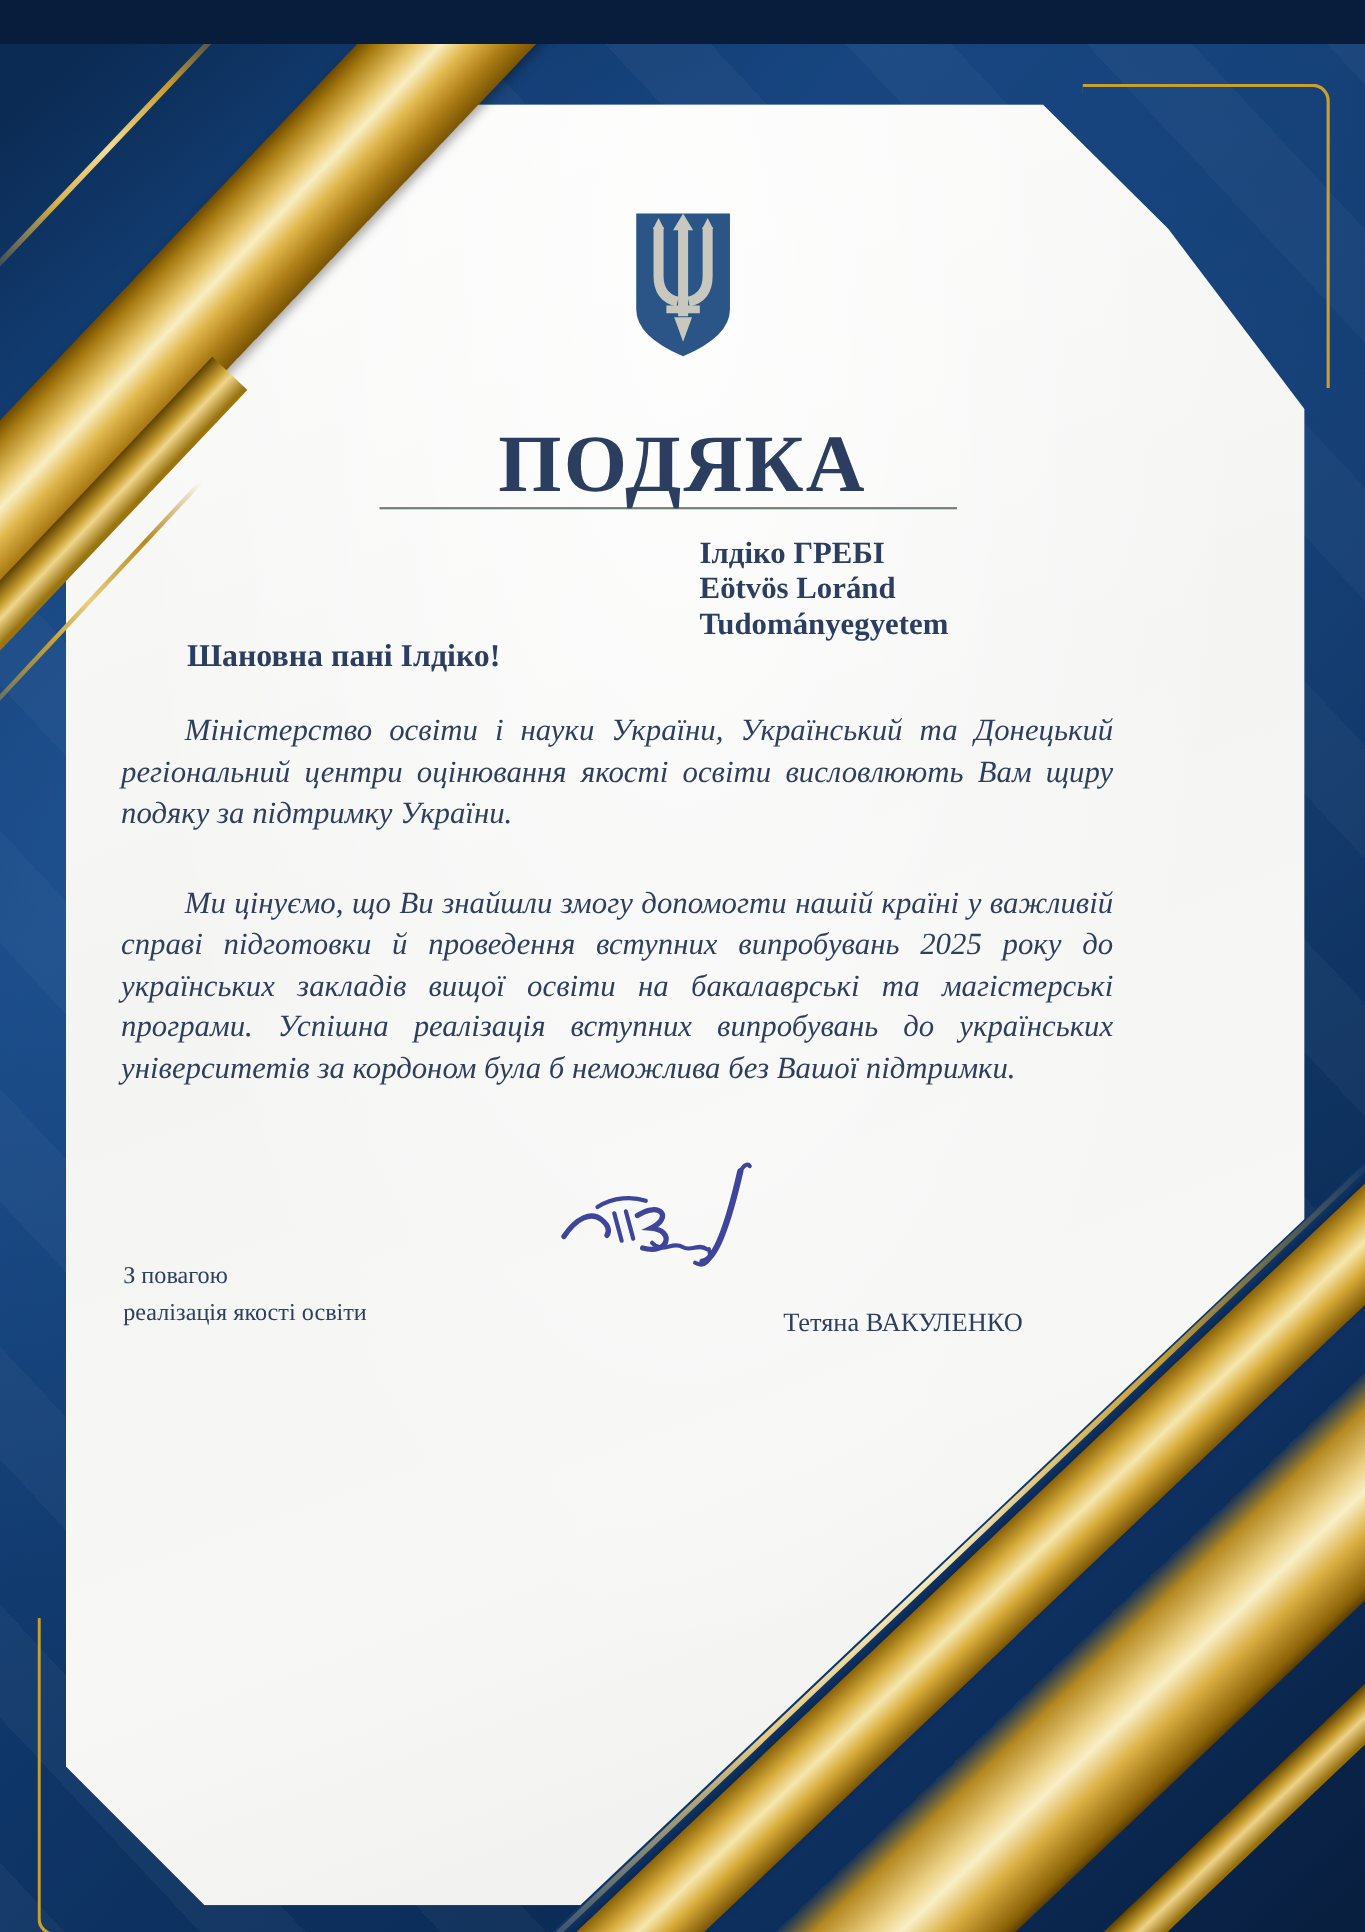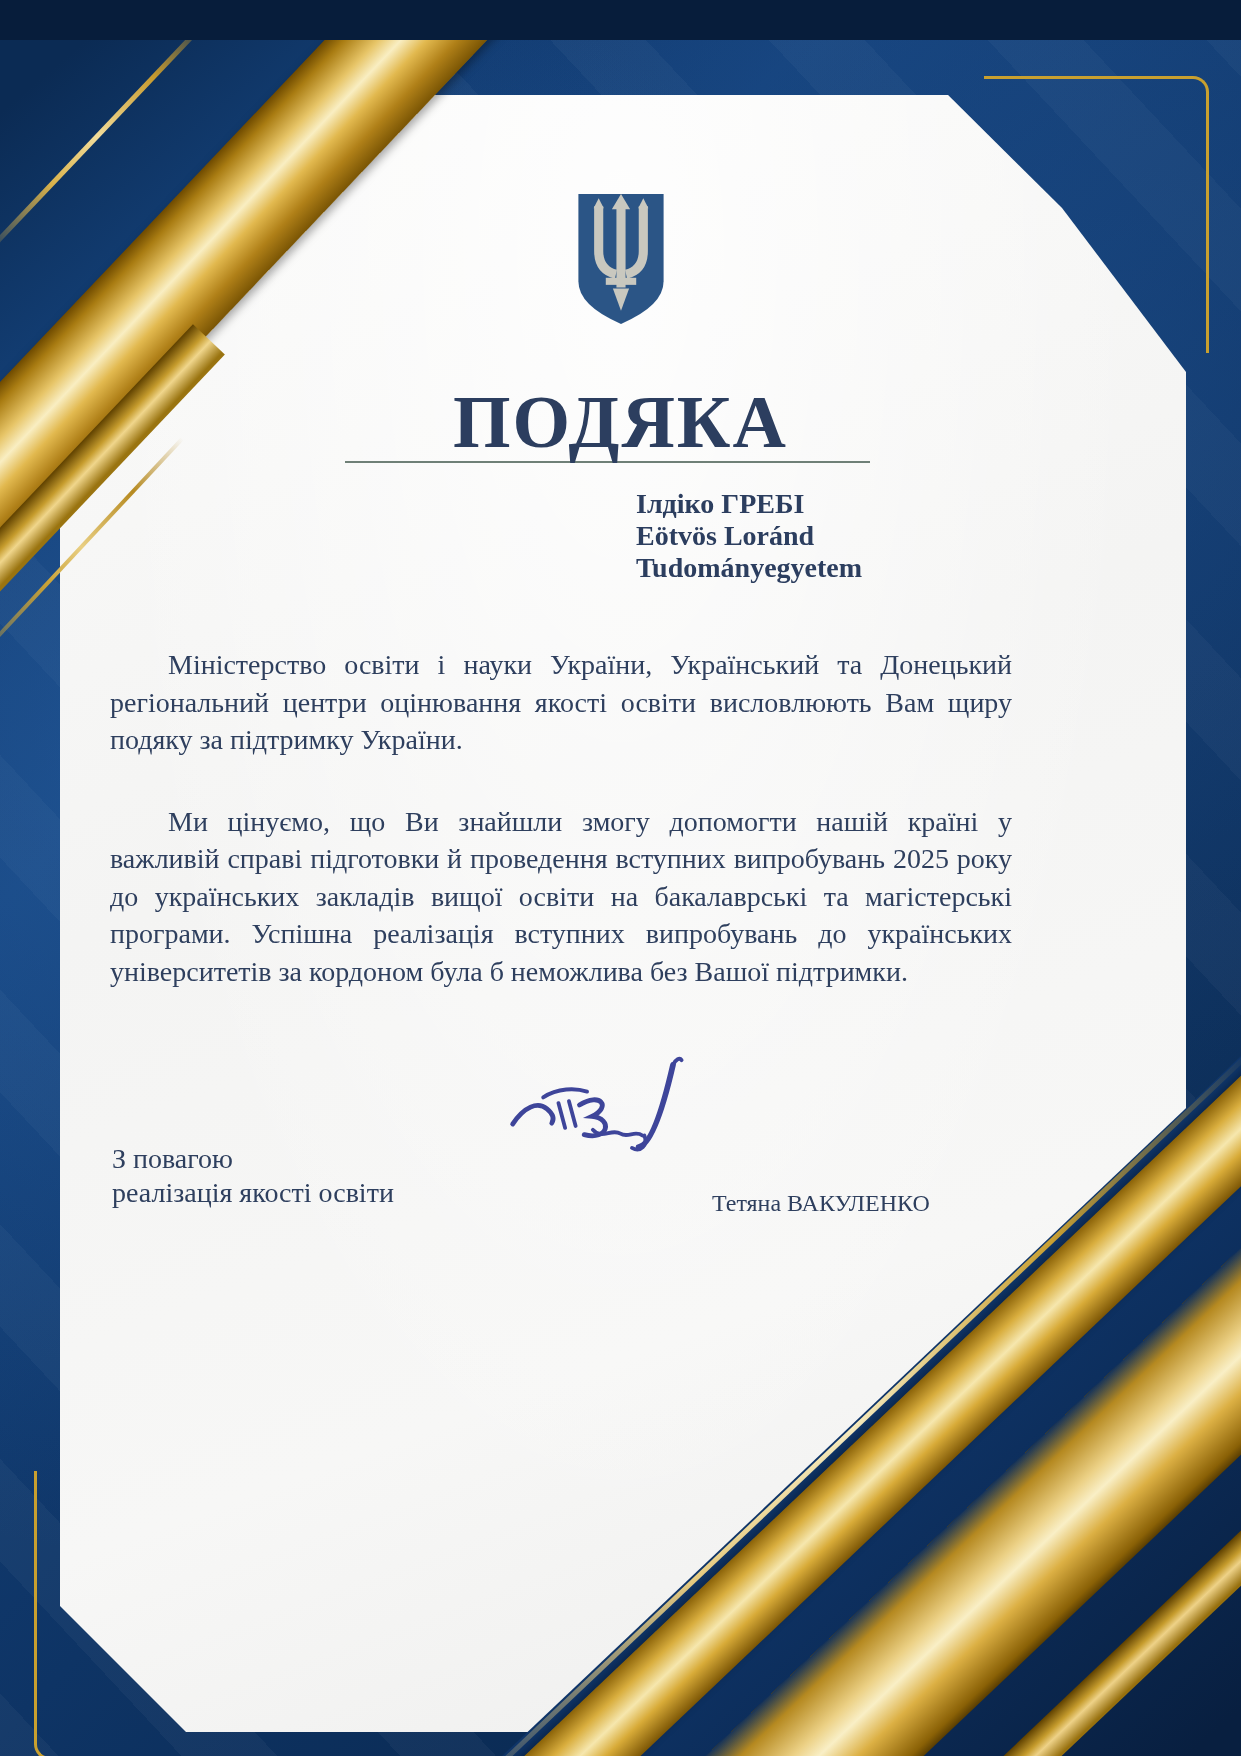--- a/index.html
+++ b/index.html
@@ -55,22 +55,22 @@
     background:linear-gradient(to bottom,#5f4100 0%,#c69c2d 35%,#eed288 55%,#97700e 95%);}
   
   .emblem{position:absolute;left:570px;top:148px;width:102px;height:142px;}
   .title{position:absolute;left:0;top:345px;width:1241px;text-align:center;
     font-size:74px;line-height:74px;font-weight:bold;letter-spacing:2px;color:#2c3e5f;z-index:2;}
   .title-divider{position:absolute;left:345px;top:421px;width:525px;height:2px;background:#6f8077;}
   .recipient{position:absolute;left:636px;top:448px;font-size:28px;line-height:32px;font-weight:bold;color:#2c3e5f;}
   .salutation{position:absolute;left:170px;top:540px;font-size:29px;font-weight:bold;color:#2c3e5f;}
   .bodytext{position:absolute;left:110px;top:606px;width:902px;color:#2e3f5e;
     font-size:28px;line-height:37.5px;text-align:justify;}
-  .bodytext p{margin:0 0 44px 0;text-indent:58px;}
-  .signoff{position:absolute;left:112px;top:1102px;font-size:28px;line-height:34px;color:#2e3f5e;}
+  .bodytext p{margin:0 0 44px 0;text-indent:58px;font-style:italic;}
+  .signoff{position:absolute;left:112px;top:1102px;font-size:22px;line-height:34px;color:#2e3f5e;}
   .signature{position:absolute;left:505px;top:1005px;width:210px;height:120px;}
   .signer{position:absolute;left:712px;top:1150px;font-size:24px;color:#2e3f5e;}
 </style>
 </head>
 <body>
 
 <div class="page">
 
   <div class="lline-tr"></div>
   <div class="lline-bl"></div>
@@ -93,20 +93,21 @@
 
     <div class="title-divider"></div>
     <div class="title">ПОДЯКА</div>
 
     <div class="recipient">
       <div>Ілдіко ГРЕБІ</div>
       <div>Eötvös Loránd</div>
       <div>Tudományegyetem</div>
     </div>
 
+    <div class="salutation">Шановна пані Ілдіко!</div>
 
     <div class="bodytext">
       <p>Міністерство освіти і науки України, Український та Донецький регіональний центри оцінювання якості освіти висловлюють Вам щиру подяку за підтримку України.</p>
       <p>Ми цінуємо, що Ви знайшли змогу допомогти нашій країні у важливій справі підготовки й проведення вступних випробувань 2025 року до українських закладів вищої освіти на бакалаврські та магістерські програми. Успішна реалізація вступних випробувань до українських університетів за кордоном була б неможлива без Вашої підтримки.</p>
     </div>
 
     <div class="signoff">
       <div>З повагою</div>
       <div>реалізація якості освіти</div>
     </div>

